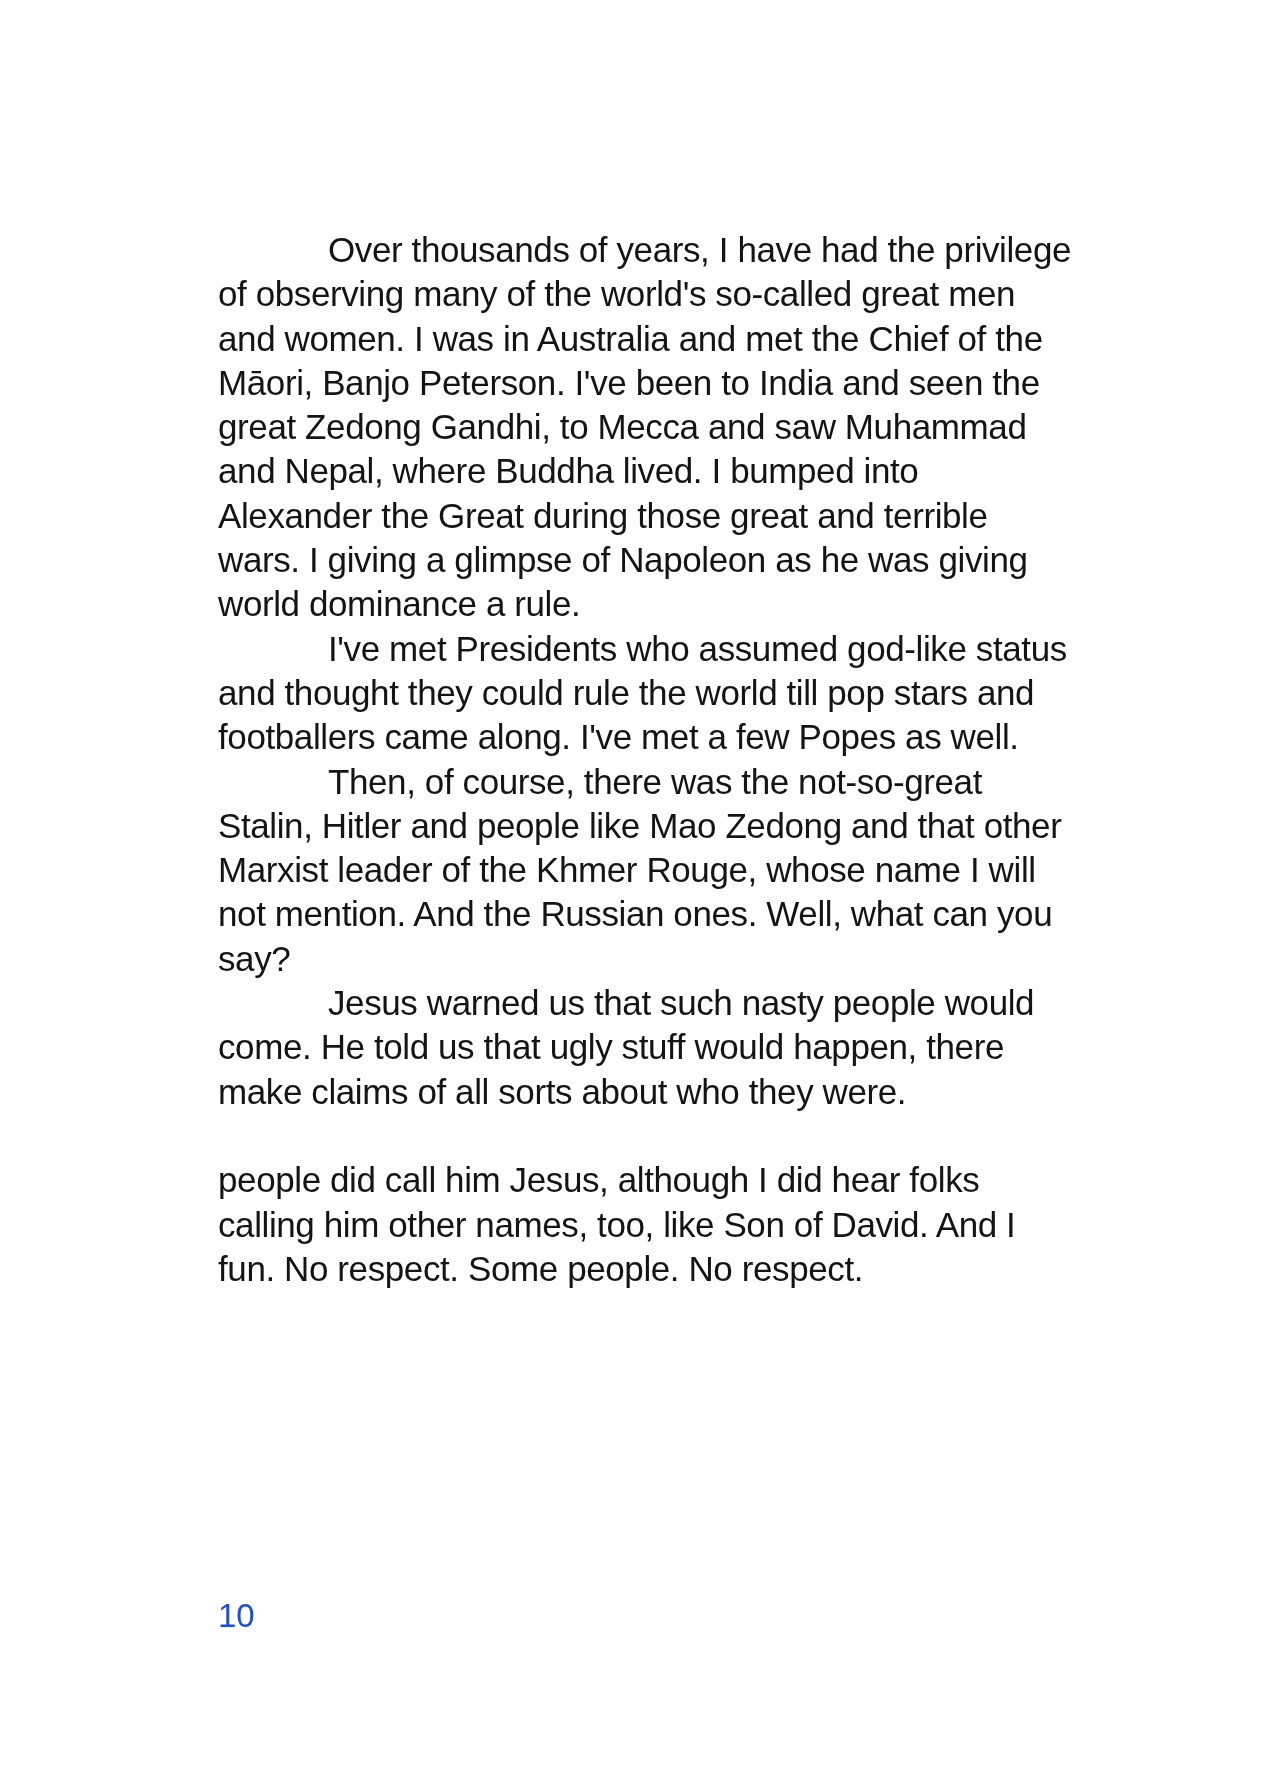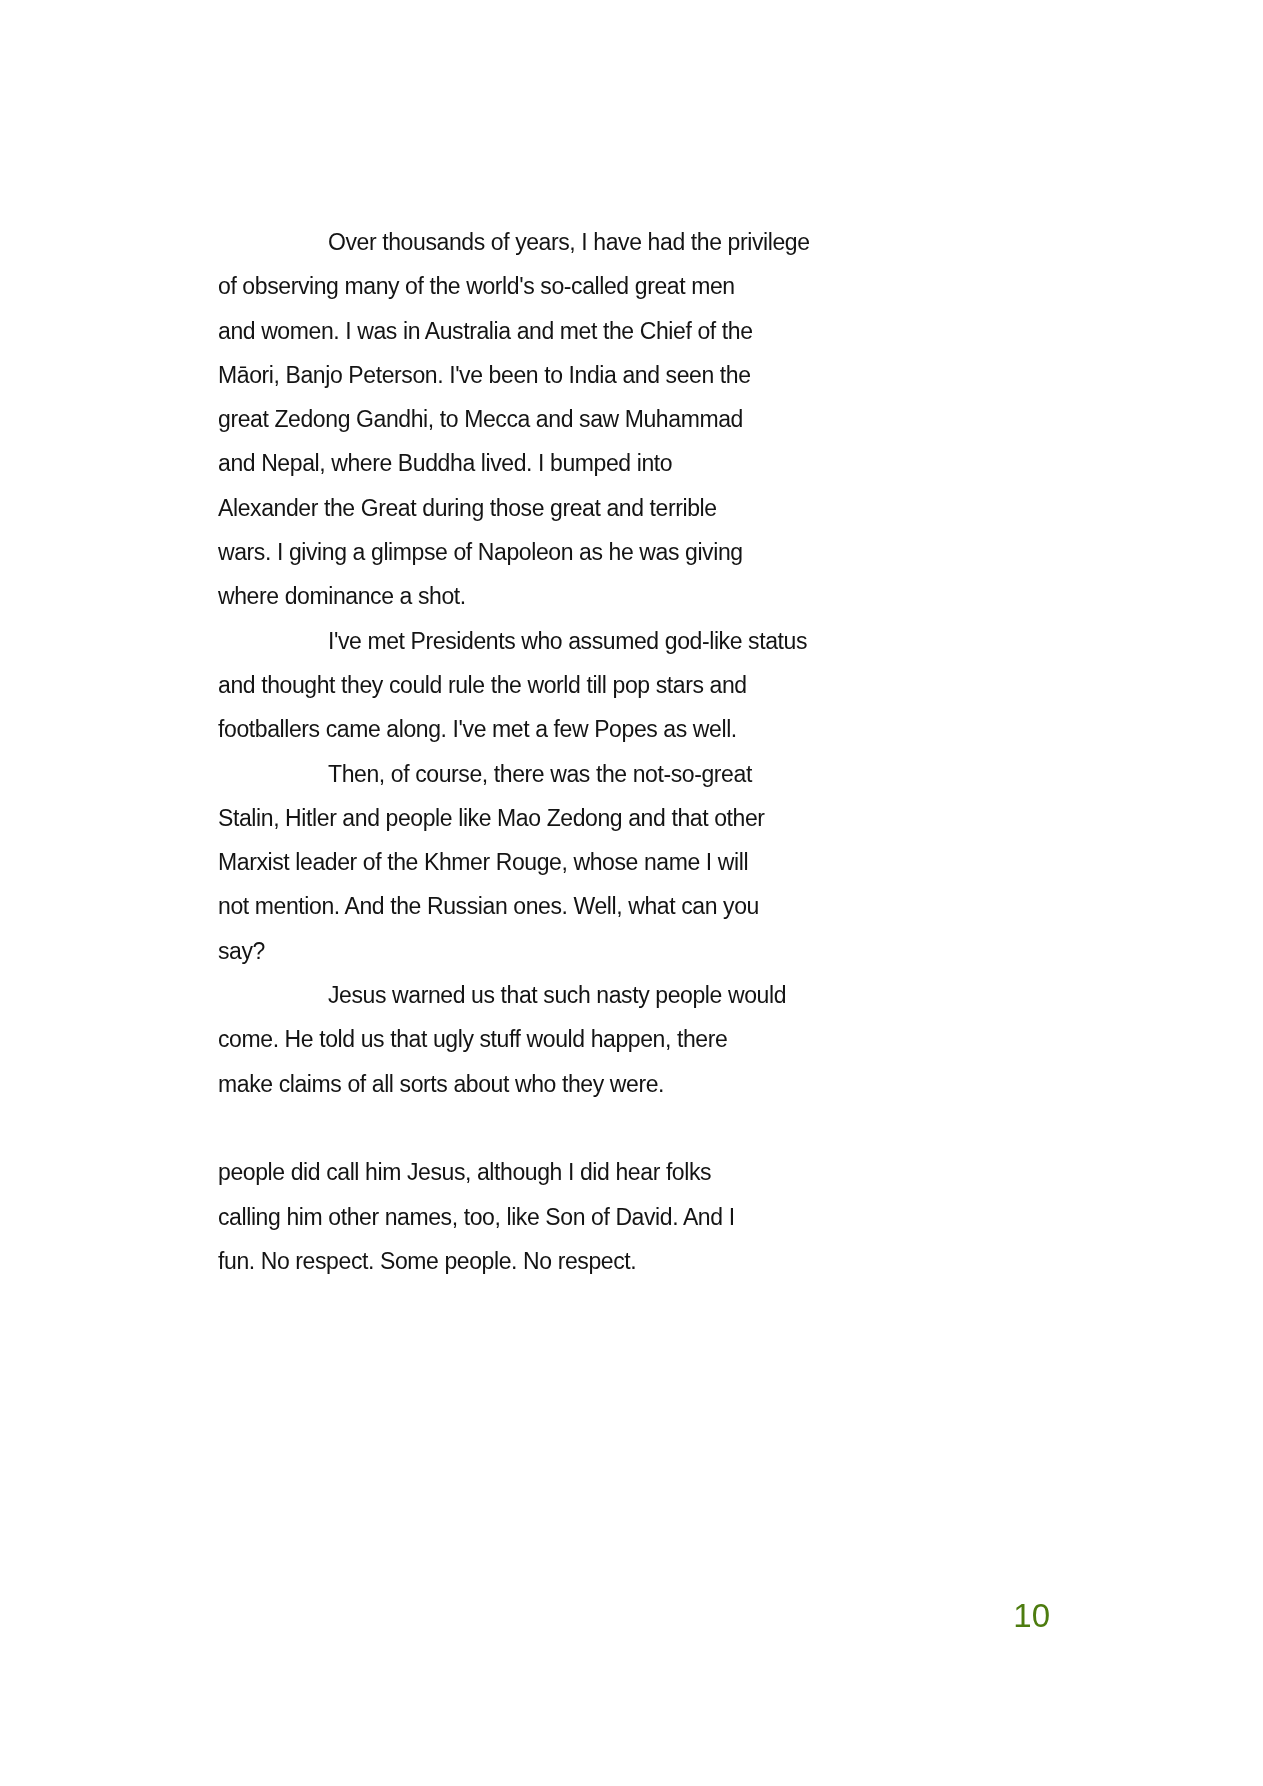--- a/index.html
+++ b/index.html
@@ -12,23 +12,23 @@
     width: 1263px;
     height: 1786px;
     background: #ffffff;
     overflow: hidden;
     font-family: "Liberation Sans", sans-serif;
     color: #141414;
   }
   .text-block {
     position: absolute;
     left: 218px;
-    top: 220px;
+    top: 228px;
     width: 832px;
-    font-size: 23px;
+    font-size: 35px;
     line-height: 44.3px;
     letter-spacing: -0.4px;
     color: #141414;
   }
   .paragraph {
     margin: 0;
     padding: 0;
   }
   .paragraph.gap-before {
     margin-top: 44.3px;
@@ -37,42 +37,41 @@
     white-space: nowrap;
   }
   .line.first-indent {
     text-indent: 110px;
   }
   .page-number {
     position: absolute;
     top: 1596px;
     left: 218px;
     width: 832px;
-    text-align: right;
     font-size: 33px;
     line-height: 40px;
     letter-spacing: 0;
-    color: #4d7c0f;
+    color: #1d4ed8;
   }
 </style>
 </head>
 <body>
 
 <div class="page">
   <div class="text-block" id="paragraphs-container">
       <div class="paragraph">
         <div class="line first-indent">Over thousands of years, I have had the privilege</div>
         <div class="line">of observing many of the world's so-called great men</div>
         <div class="line">and women. I was in Australia and met the Chief of the</div>
         <div class="line">Māori, Banjo Peterson. I've been to India and seen the</div>
         <div class="line">great Zedong Gandhi, to Mecca and saw Muhammad</div>
         <div class="line">and Nepal, where Buddha lived. I bumped into</div>
         <div class="line">Alexander the Great during those great and terrible</div>
         <div class="line">wars. I giving a glimpse of Napoleon as he was giving</div>
-        <div class="line">where dominance a shot.</div>
+        <div class="line">world dominance a rule.</div>
       </div>
       <div class="paragraph">
         <div class="line first-indent">I've met Presidents who assumed god-like status</div>
         <div class="line">and thought they could rule the world till pop stars and</div>
         <div class="line">footballers came along. I've met a few Popes as well.</div>
       </div>
       <div class="paragraph">
         <div class="line first-indent">Then, of course, there was the not-so-great</div>
         <div class="line">Stalin, Hitler and people like Mao Zedong and that other</div>
         <div class="line">Marxist leader of the Khmer Rouge, whose name I will</div>

